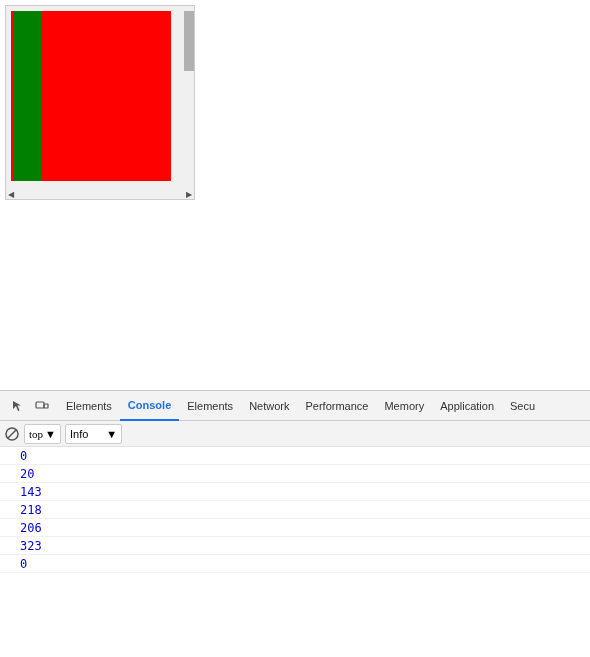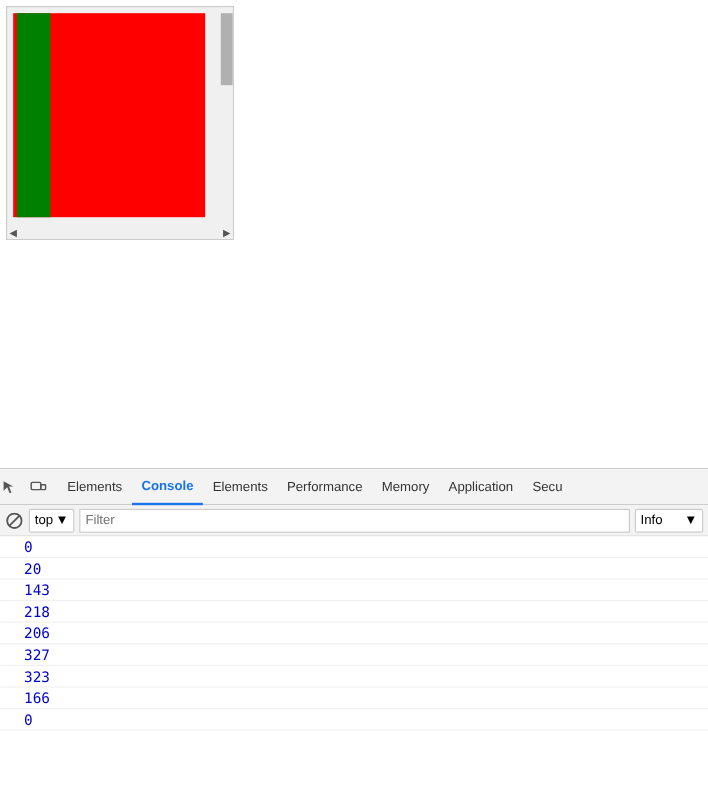--- a/index.html
+++ b/index.html
@@ -126,21 +126,21 @@
       border-top: 1px solid #ccc;
     }
 
     
     .devtools-tabs {
       display: flex;
       align-items: center;
       height: 30px;
       background: #f3f3f3;
       border-bottom: 1px solid #ccc;
-      padding: 0 0;
+      padding: 0 10px;
     }
 
     .devtools-icons {
       display: flex;
       gap: 8px;
       margin-right: 8px;
     }
 
     .devtools-icon {
       width: 16px;
@@ -193,20 +193,21 @@
       display: flex;
       align-items: center;
       gap: 2px;
       padding: 1px 4px;
       border: 1px solid #ccc;
       border-radius: 2px;
       background: #fff;
       font-size: 11px;
       cursor: pointer;
       height: 20px;
+      font-family: Liberation Serif, serif;
     }
 
     .filter-input {
       flex: 1;
       height: 20px;
       border: 1px solid #ccc;
       padding: 0 4px;
       font-size: 11px;
       outline: none;
       background: #fff;
@@ -292,20 +293,23 @@
     <div class="tab">
       <span>Elements</span>
     </div>
     <div class="tab active">
       <span>Console</span>
     </div>
     <div class="tab">
       <span>Elements</span>
     </div>
     <div class="tab">
+      <span>Network</span>
+    </div>
+    <div class="tab">
       <span>Performance</span>
     </div>
     <div class="tab">
       <span>Memory</span>
     </div>
     <div class="tab">
       <span>Application</span>
     </div>
     <div class="tab">
       <span>Secu</span>
@@ -319,21 +323,20 @@
         <circle cx="7" cy="7" r="6" stroke="#555" stroke-width="1.5" fill="none"></circle>
         <line x1="2.5" y1="11.5" x2="11.5" y2="2.5" stroke="#555" stroke-width="1.5"></line>
       </svg>
     </div>
 
     <div class="context-selector">
       <span>top</span>
       <span>▼</span>
     </div>
 
-    <input class="filter-input" type="text" placeholder="Filter" style="">
 
     <div class="log-level-selector">
       <span>Info</span>
       <span>▼</span>
     </div>
   </div>
 
   <div class="console-output">
 
   <div class="console-line">
@@ -345,25 +348,19 @@
       <div class="console-line">
         <span class="console-line-number">143</span>
       </div>
       <div class="console-line">
         <span class="console-line-number">218</span>
       </div>
       <div class="console-line">
         <span class="console-line-number">206</span>
       </div>
       <div class="console-line">
-        <span class="console-line-number">327</span>
-      </div>
-      <div class="console-line">
         <span class="console-line-number">323</span>
       </div>
       <div class="console-line">
-        <span class="console-line-number">166</span>
-      </div>
-      <div class="console-line">
         <span class="console-line-number">0</span>
       </div>
     </div>
 </div>
 
 </body></html>

